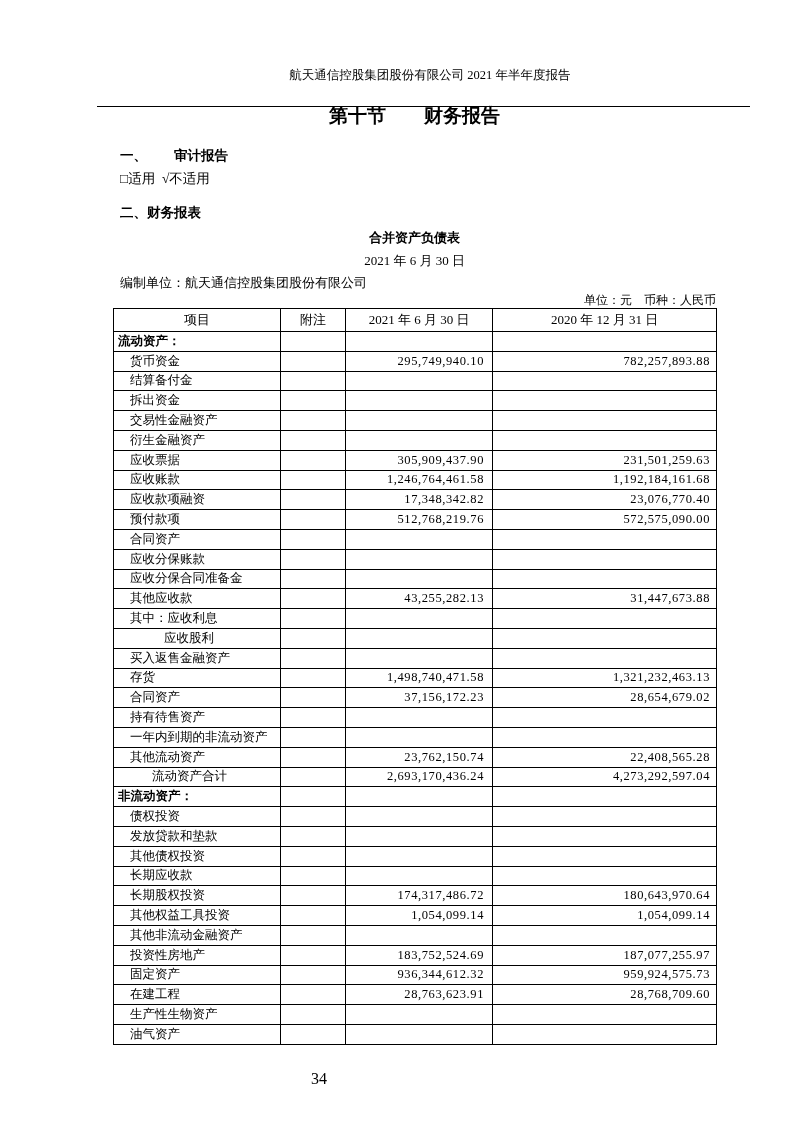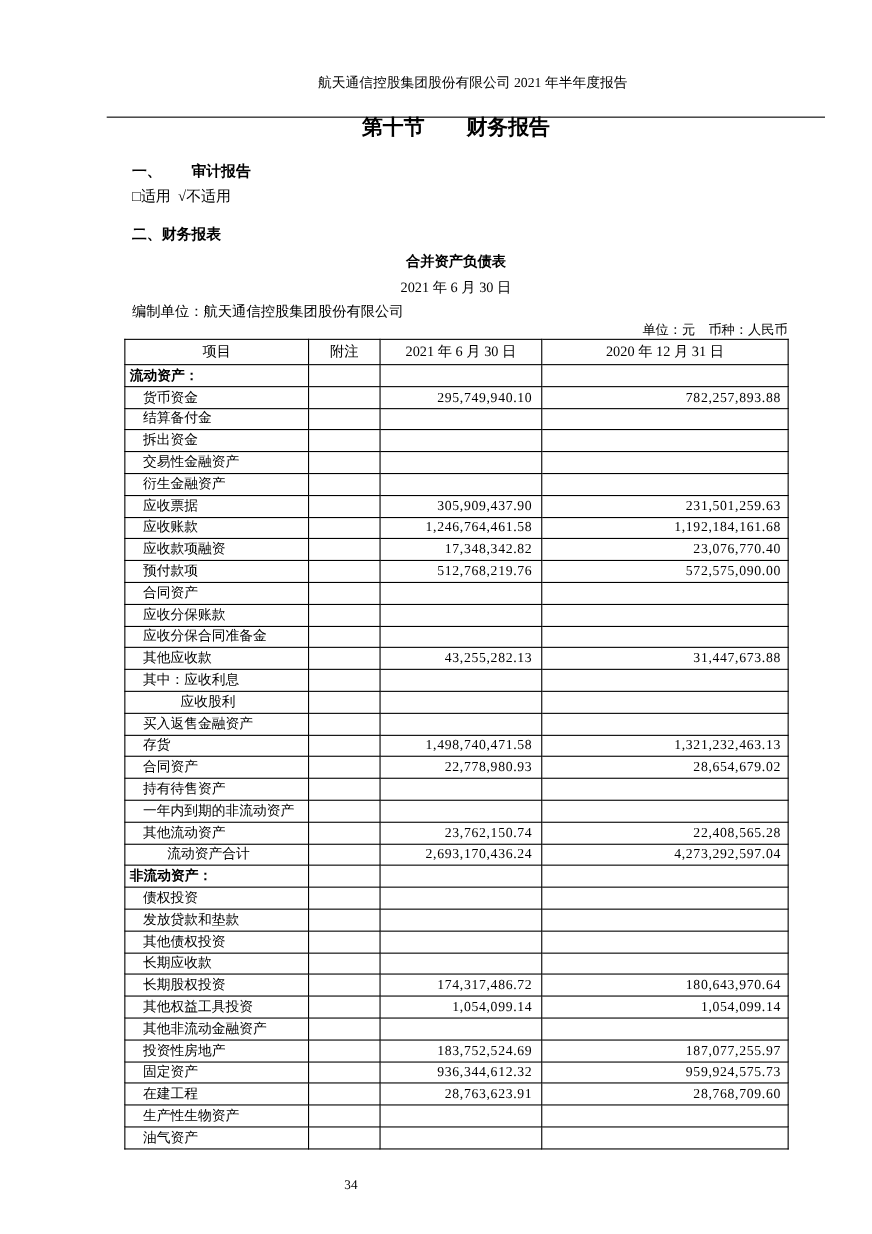--- a/index.html
+++ b/index.html
@@ -134,21 +134,21 @@
     font-variant-numeric: tabular-nums;
   }
   td.c-num.cur { padding-right: 8px; }
   td.c-num.pri { padding-right: 6px; }
   .page-number {
     position: absolute;
     left: 0;
     width: 638px;
     top: 1070px;
     text-align: center;
-    font-size: 12px;
+    font-size: 16px;
   }
 </style>
 </head>
 <body>
 
 <div class="page">
 
   <div class="running-header">
     <span>航天通信控股集团股份有限公司 2021 年半年度报告</span>
   </div>
@@ -285,21 +285,21 @@
         </tr>
         <tr>
           <td class="c-label item">存货</td>
           <td class="c-note"></td>
           <td class="c-num cur">1,498,740,471.58</td>
           <td class="c-num pri">1,321,232,463.13</td>
         </tr>
         <tr>
           <td class="c-label item">合同资产</td>
           <td class="c-note"></td>
-          <td class="c-num cur">22,778,980.93</td>
+          <td class="c-num cur">37,156,172.23</td>
           <td class="c-num pri">28,654,679.02</td>
         </tr>
         <tr>
           <td class="c-label item">持有待售资产</td>
           <td class="c-note"></td>
           <td class="c-num cur"></td>
           <td class="c-num pri"></td>
         </tr>
         <tr>
           <td class="c-label item">一年内到期的非流动资产</td>

